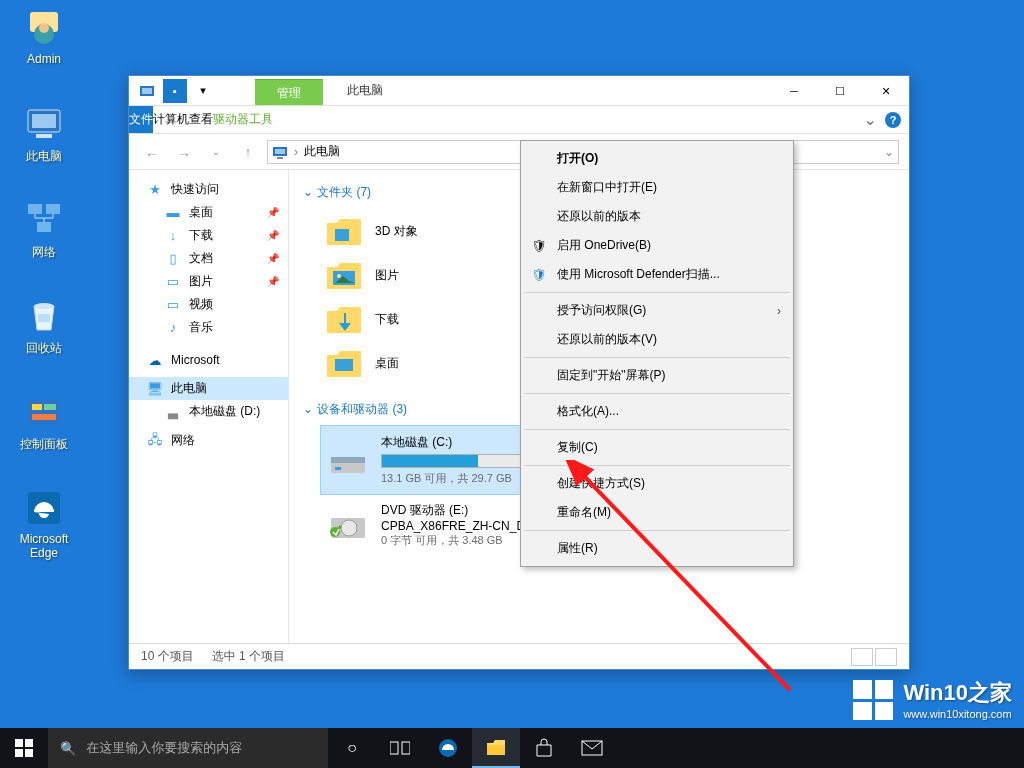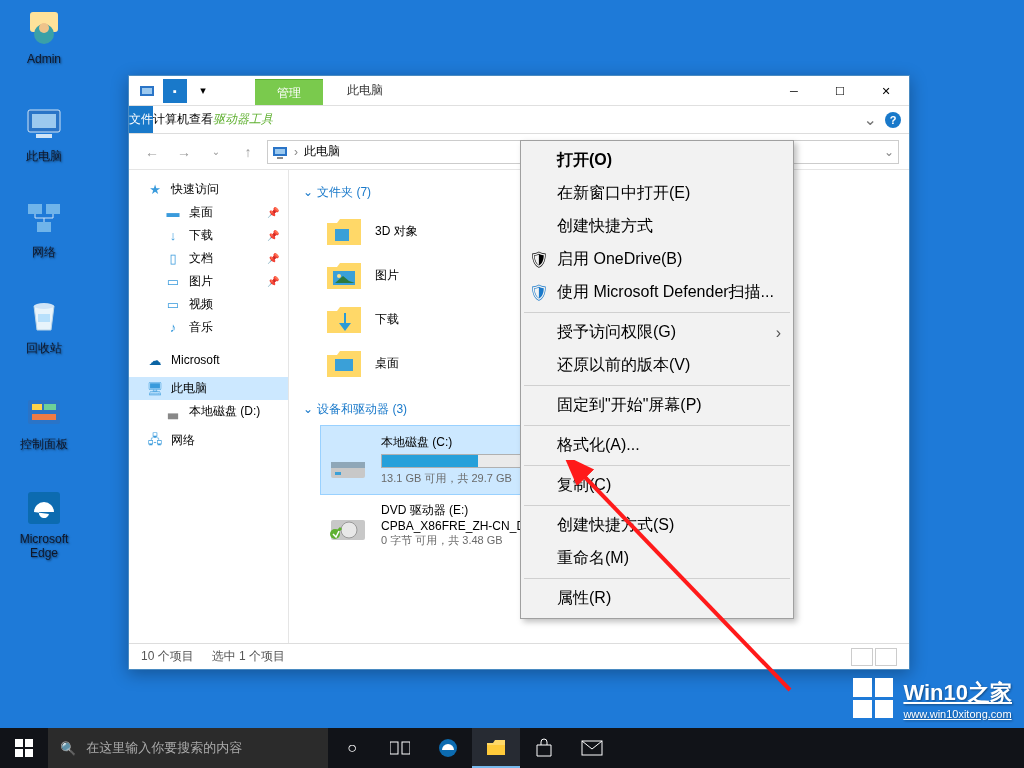--- a/index.html
+++ b/index.html
@@ -1,39 +1,39 @@
 <!DOCTYPE html>
 <html><head>
 <meta charset="utf-8">
 <style>
 * { margin: 0; padding: 0; box-sizing: border-box; font-family: "Microsoft YaHei", "Segoe UI", sans-serif; }
 body { width: 1024px; height: 768px; background: #1e7ad8; overflow: hidden; position: relative; }
 
 
 .desktop { position: absolute; top: 0; left: 0; width: 100%; height: calc(100% - 40px); }
-.desktop-icon { position: absolute; width: 76px; text-align: center; color: #0f172a; font-size: 12px; cursor: pointer; }
+.desktop-icon { position: absolute; width: 76px; text-align: center; color: #fef9c3; font-size: 12px; cursor: pointer; }
 .desktop-icon .icon-img { width: 40px; height: 40px; margin: 0 auto 4px; display: flex; align-items: center; justify-content: center; }
 .desktop-icon .label { text-shadow: 1px 1px 2px rgba(0,0,0,0.5); }
 
 
 .window { position: absolute; left: 128px; top: 75px; width: 782px; height: 595px; background: #fff; border: 1px solid #4a8bc2; box-shadow: 0 4px 16px rgba(0,0,0,0.3); display: flex; flex-direction: column; }
 
 .titlebar { height: 30px; background: #fff; display: flex; align-items: center; border-bottom: 1px solid #e0e0e0; position: relative; }
 .titlebar-left { display: flex; align-items: center; padding-left: 6px; gap: 4px; }
 .quick-btn { width: 24px; height: 24px; display: flex; align-items: center; justify-content: center; font-size: 11px; }
 .tab-group { margin-left: 40px; display: flex; align-items: flex-end; height: 100%; border-radius: 12px; }
 .manage-tab { background: #7aca4d; color: #fff; padding: 5px 22px 3px; font-size: 12px; border-top: 1px solid #5fb030; }
 .title-text { margin-left: 24px; font-size: 12px; color: #333; }
 .window-controls { position: absolute; right: 0; top: 0; display: flex; }
 .window-btn { width: 46px; height: 30px; display: flex; align-items: center; justify-content: center; font-size: 11px; cursor: pointer; }
 
 .ribbon { height: 28px; background: #fff; display: flex; align-items: center; border-bottom: 1px solid #ddd; position: relative; }
 .ribbon-tab { padding: 0 0; height: 100%; display: flex; align-items: center; font-size: 12px; cursor: pointer; }
 .ribbon-tab.file { background: #1979ca; color: #fff; }
-.ribbon-tab.drive { color: #5fb030; font-style: italic; }
+.ribbon-tab.drive { color: #5fb030; }
 .ribbon-help { position: absolute; right: 8px; display: flex; align-items: center; gap: 8px; }
 
 .address-bar { height: 36px; display: flex; align-items: center; padding: 0 10px; gap: 6px; border-bottom: 1px solid #e5e5e5; }
 .nav-btn { width: 26px; height: 26px; display: flex; align-items: center; justify-content: center; color: #999; font-size: 14px; cursor: pointer; }
 .address-box { flex: 1; height: 24px; border: 1px solid #ccc; display: flex; align-items: center; padding: 0 4px; font-size: 12px; gap: 6px; }
 .address-box .sep { color: #888; }
 
 .body-area { flex: 1; display: flex; overflow: hidden; }
 
 .sidebar { width: 160px; border-right: 1px solid #e5e5e5; padding: 8px 0; overflow: auto; }
@@ -43,52 +43,52 @@
 .sidebar-item .pin { margin-left: auto; color: #888; font-size: 10px; }
 .sidebar-icon { width: 16px; height: 16px; display: flex; align-items: center; justify-content: center; font-size: 13px; }
 
 .content { flex: 1; padding: 10px 14px; overflow: auto; position: relative; }
 .section-header { color: #1979ca; font-size: 12px; margin: 4px 0 8px; cursor: pointer; }
 .section-header::before { content: "⌄"; margin-right: 4px; }
 .folder-grid { padding-left: 18px; }
 .folder-item { display: flex; align-items: center; gap: 12px; padding: 6px 4px; font-size: 12px; cursor: pointer; }
 .folder-icon { width: 38px; height: 32px; display: flex; align-items: center; justify-content: center; }
 
-.drive-item { display: flex; align-items: flex-end; gap: 12px; padding: 8px 6px; font-size: 12px; cursor: pointer; width: 240px; }
+.drive-item { display: flex; align-items: center; gap: 12px; padding: 8px 6px; font-size: 12px; cursor: pointer; width: 240px; }
 .drive-item.selected { background: #cce8ff; outline: 1px solid #99d1ff; }
 .drive-icon { width: 42px; height: 42px; display: flex; align-items: center; justify-content: center; }
 .drive-info { flex: 1; }
 .drive-bar { width: 100%; height: 14px; border: 1px solid #b0b0b0; margin: 3px 0; background: #eaeaea; position: relative; }
 .drive-bar-fill { height: 100%; background: #26a0da; }
 .drive-sub { color: #6a6a6a; font-size: 11px; }
 .drives-row { display: flex; gap: 20px; flex-wrap: wrap; padding-left: 18px; }
 
 .statusbar { height: 26px; border-top: 1px solid #ddd; display: flex; align-items: center; padding: 0 12px; font-size: 12px; color: #555; gap: 18px; }
 .statusbar .view-toggles { margin-left: auto; display: flex; gap: 2px; }
 .view-btn { width: 22px; height: 18px; border: 1px solid #ccc; }
 
 
-.context-menu { position: absolute; left: 520px; top: 140px; width: 274px; background: #f2f2f2; border: 1px solid #a0a0a0; box-shadow: 3px 3px 6px rgba(0,0,0,0.25); font-size: 16px; padding: 3px 2px; z-index: 50; }
+.context-menu { position: absolute; left: 520px; top: 140px; width: 274px; background: #f2f2f2; border: 1px solid #a0a0a0; box-shadow: 3px 3px 6px rgba(0,0,0,0.25); font-size: 12px; padding: 3px 2px; z-index: 50; }
 .menu-item { display: flex; align-items: center; padding: 6px 10px 6px 34px; position: relative; cursor: pointer; white-space: nowrap; }
 .menu-item .submenu-arrow { position: absolute; right: 10px; color: #555; }
 .menu-item .menu-icon { position: absolute; left: 8px; width: 16px; height: 16px; display: flex; align-items: center; justify-content: center; }
 .menu-separator { height: 1px; background: #d0d0d0; margin: 3px 1px; }
 
 
 .taskbar { position: absolute; bottom: 0; left: 0; width: 100%; height: 40px; background: #111318; display: flex; align-items: center; }
 .start-btn { width: 48px; height: 100%; display: flex; align-items: center; justify-content: center; cursor: pointer; }
 .search-bar { flex: 0 0 280px; height: 100%; background: #2b2b2b; display: flex; align-items: center; padding: 0 12px; gap: 10px; color: #aaa; font-size: 13px; }
 .task-btn { width: 48px; height: 100%; display: flex; align-items: center; justify-content: center; cursor: pointer; color: #fff; }
 .task-btn.active { background: #272b33; border-bottom: 2px solid #76b9ed; }
 
 
 .arrow-svg { position: absolute; left: 560px; top: 460px; width: 260px; height: 260px; pointer-events: none; z-index: 60; }
 
 
-.watermark { position: absolute; right: 12px; bottom: 48px; color: #fff; display: flex; align-items: flex-start; gap: 10px; text-shadow: 1px 1px 2px rgba(0,0,0,0.4); text-decoration: underline; }
+.watermark { position: absolute; right: 12px; bottom: 48px; color: #fff; display: flex; align-items: flex-end; gap: 10px; text-shadow: 1px 1px 2px rgba(0,0,0,0.4); }
 .watermark .logo-sq { width: 40px; height: 40px; display: grid; grid-template: 1fr 1fr / 1fr 1fr; gap: 3px; }
 .watermark .logo-sq div { background: #fff; }
 .watermark .txt-main { font-size: 22px; font-weight: 600; }
 .watermark .txt-sub { font-size: 11px; }
 
 
 svg { display: block; }
 </style>
 </head>
 <body>
@@ -369,21 +369,21 @@
       <div class="view-btn"></div>
     </div>
   </div>
 </div>
 
 <div class="context-menu">
   <div class="menu-item">
       <b>打开(O)</b>
     </div>
   <div class="menu-item">在新窗口中打开(E)</div>
-  <div class="menu-item">创建快捷方式</div>
+  <div class="menu-item">还原以前的版本</div>
   <div class="menu-item">
       <span class="menu-icon">🛡</span>
       <span>启用 OneDrive(B)</span>
     </div>
   <div class="menu-item">
       <span class="menu-icon" style="color:#1979ca">🛡</span>
       <span>使用 Microsoft Defender扫描...</span>
     </div>
   <div class="menu-separator"></div>
   <div class="menu-item">

